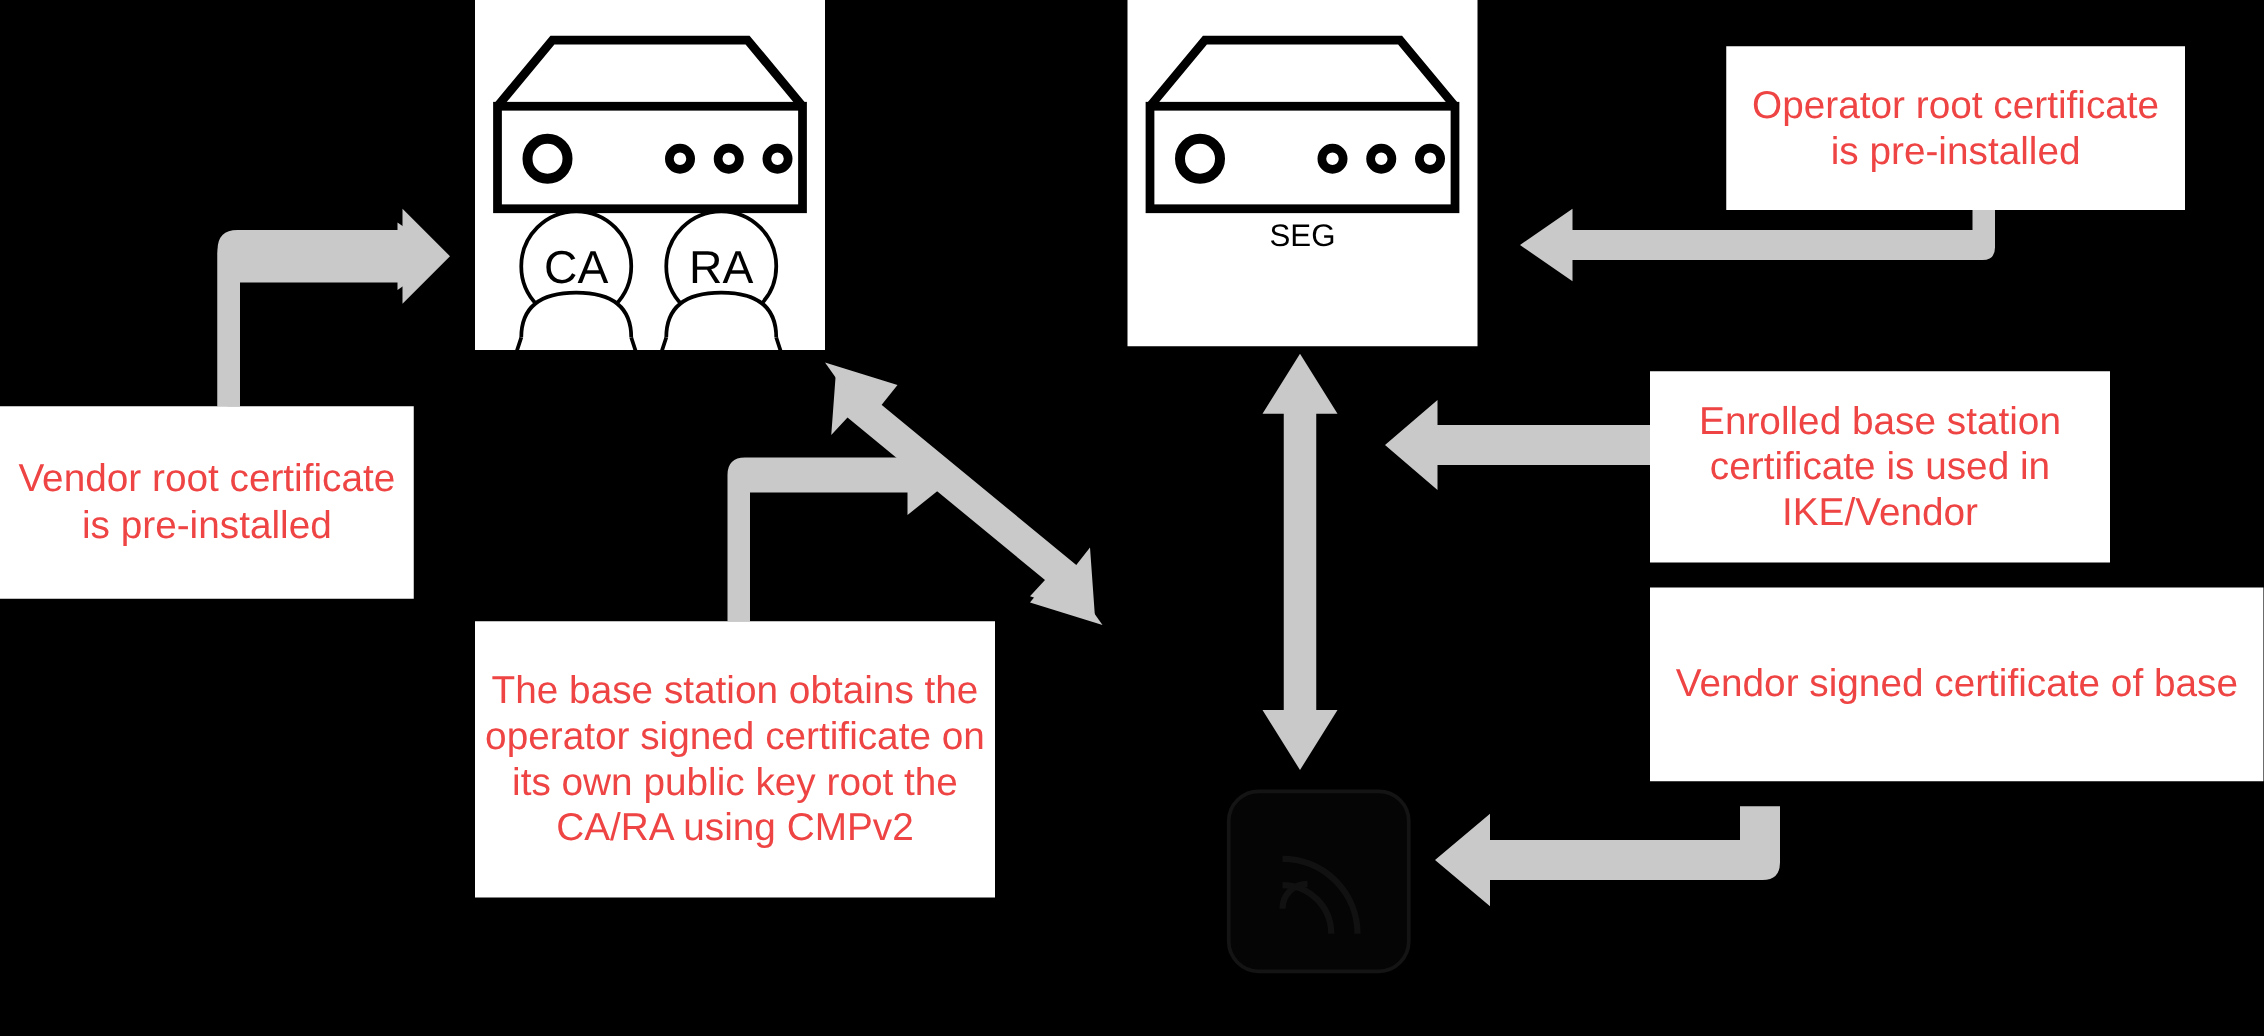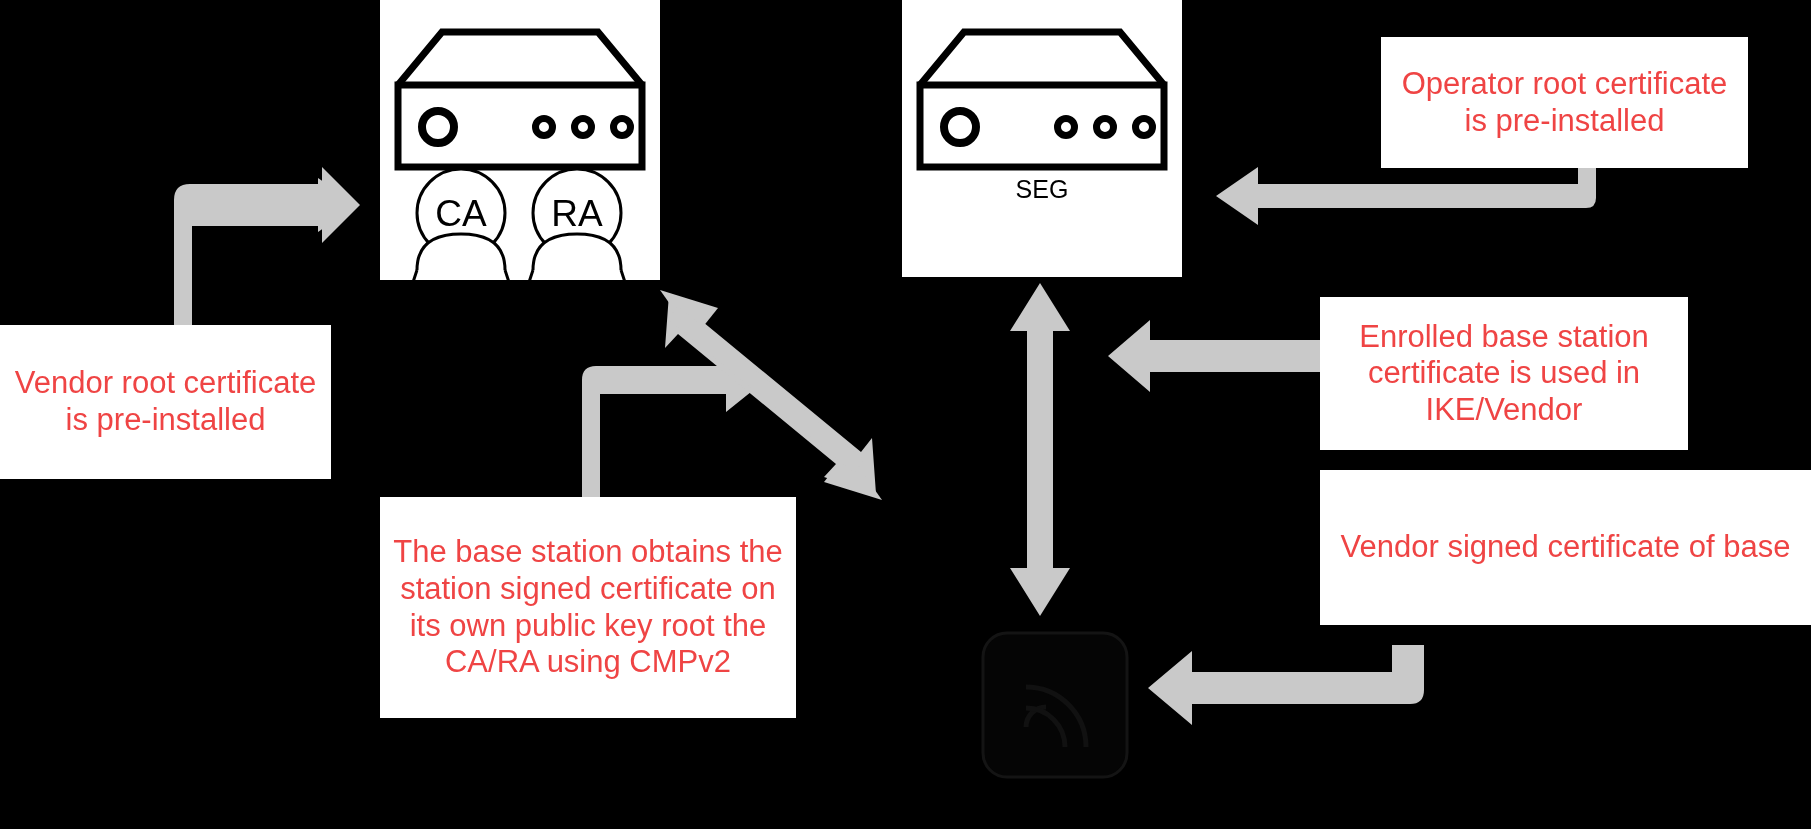--- a/index.html
+++ b/index.html
@@ -122,19 +122,19 @@
 
   <div class="wbox note" style="left:1320px;top:470px;width:491px;height:155px;">
     <div>
       <div>Vendor signed certificate of base</div>
     </div>
   </div>
 
   <div class="wbox note" style="left:370px;top:497px;width:416px;height:221px;margin-left:10px;">
     <div>
       <div>The base station obtains the</div>
-      <div>station signed certificate on</div>
+      <div>operator signed certificate on</div>
       <div>its own public key root the</div>
       <div>CA/RA using CMPv2</div>
     </div>
   </div>
 
 </div>
 
 </body></html>

